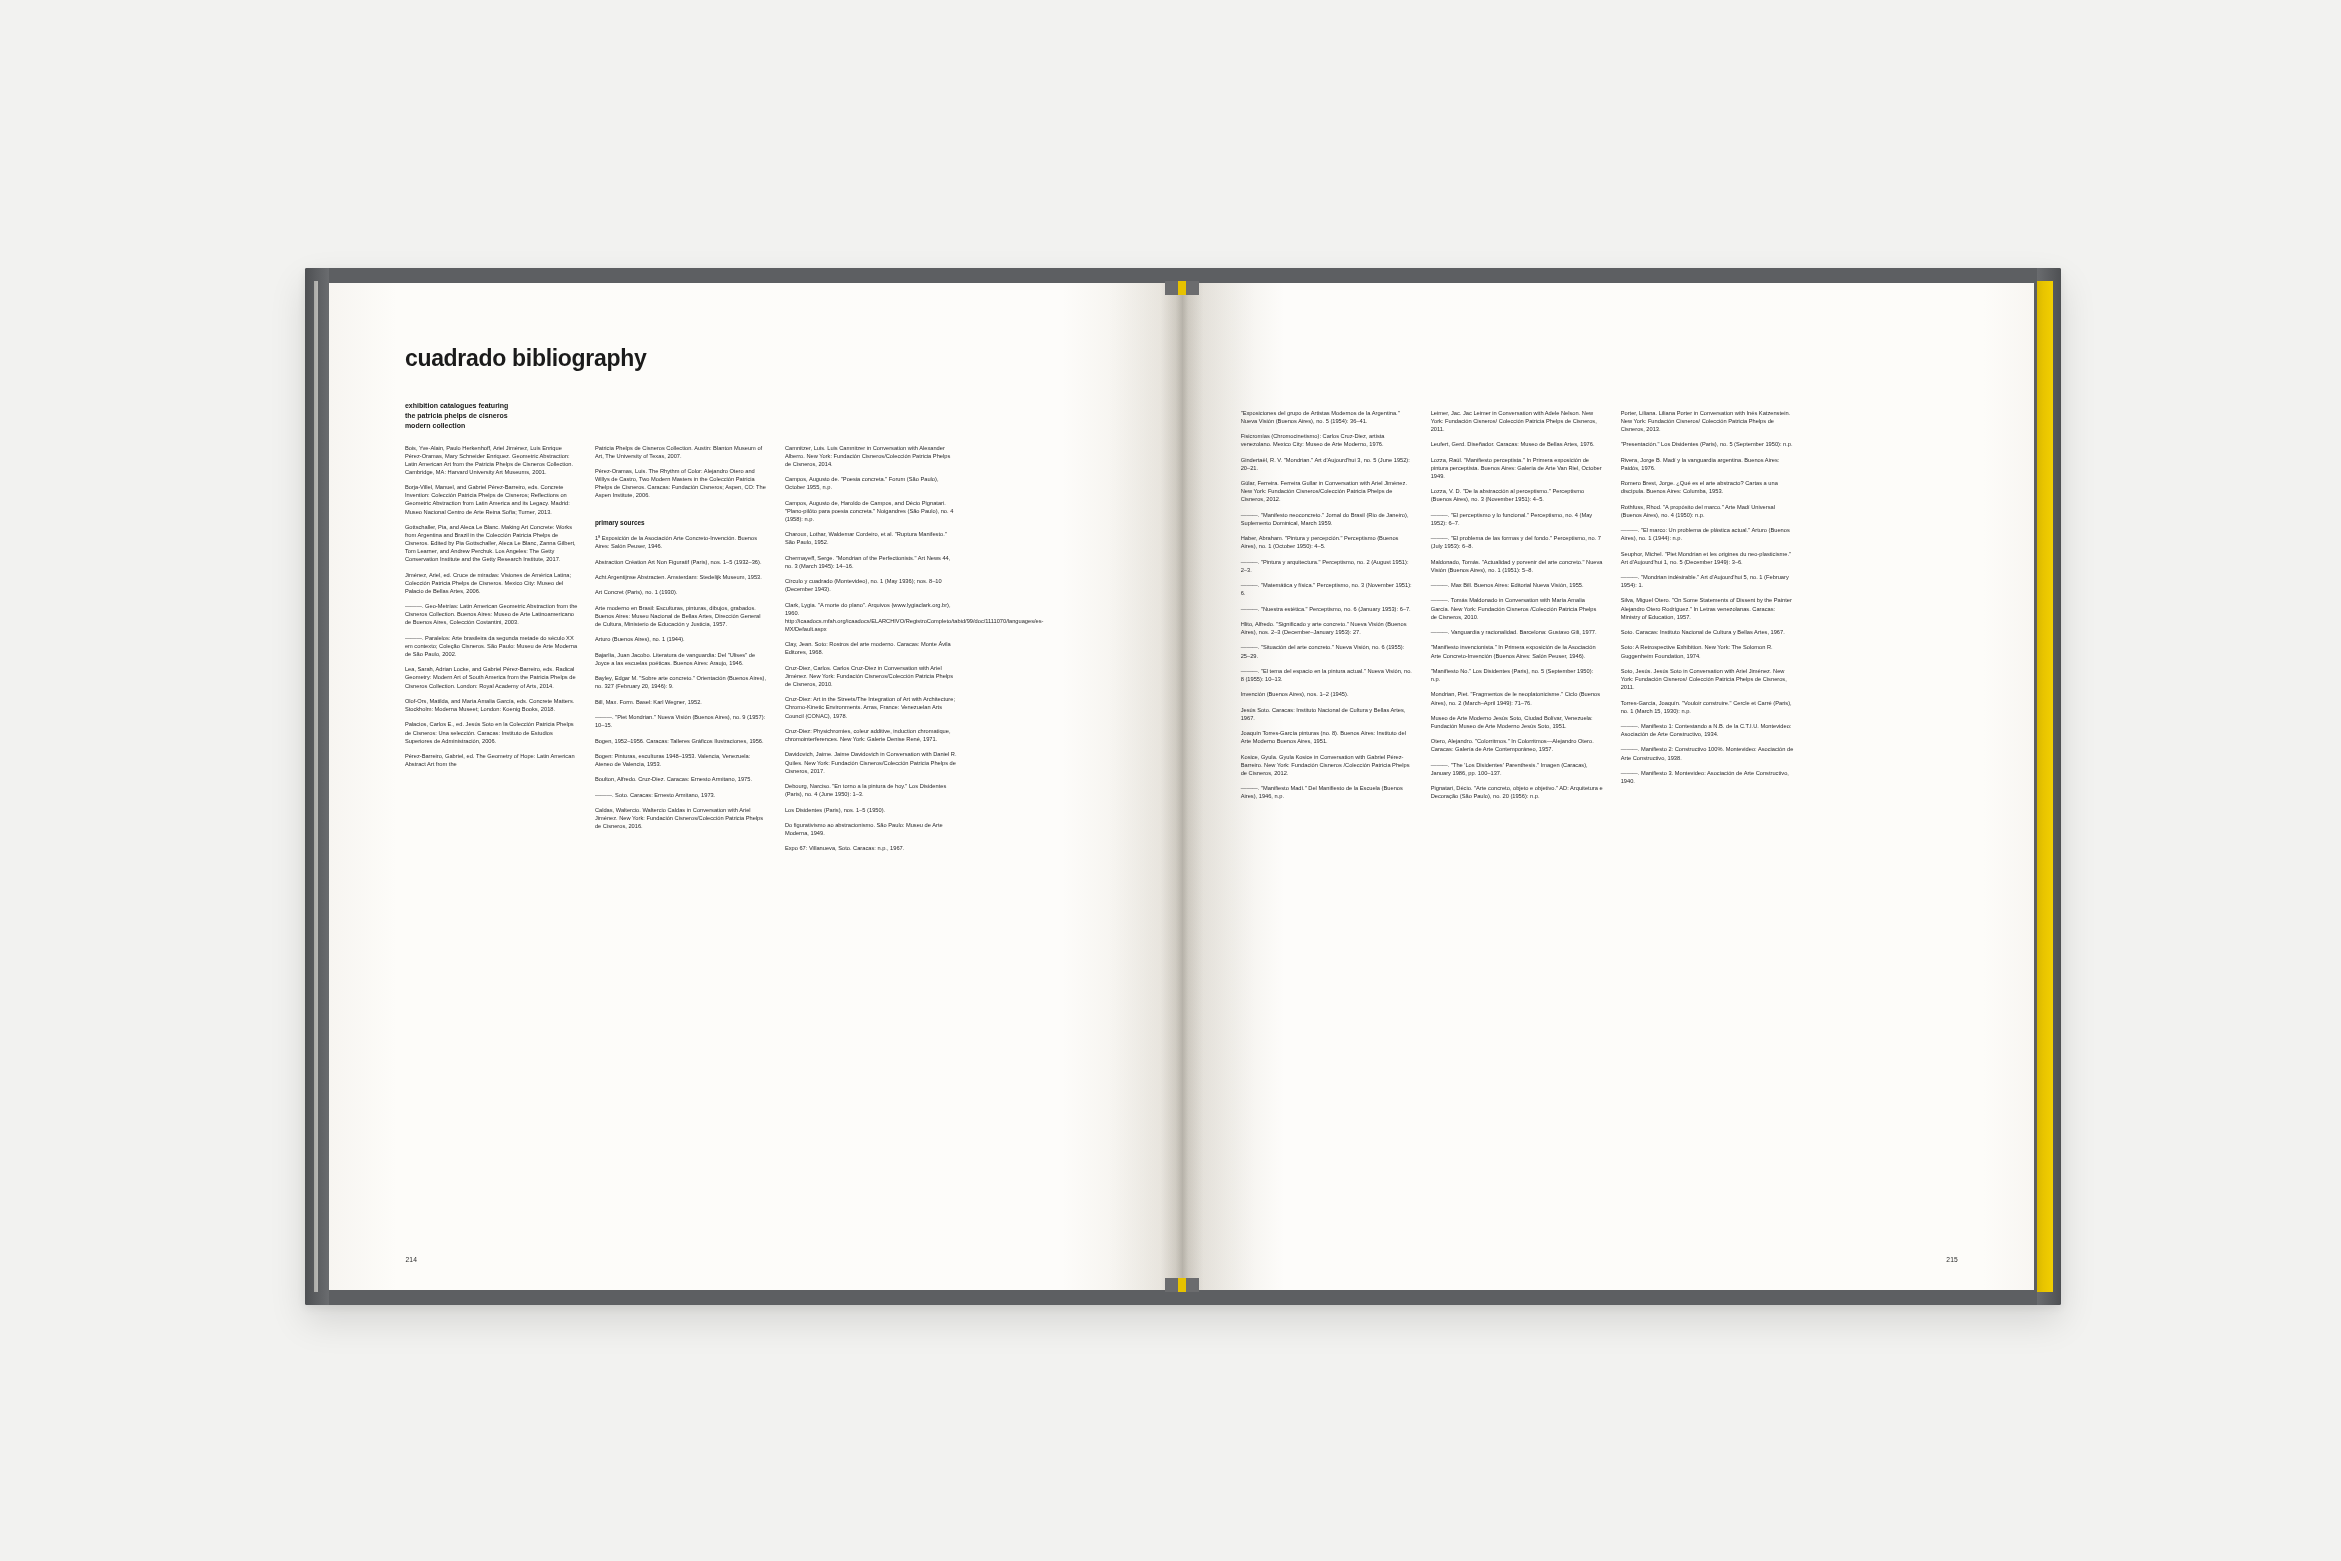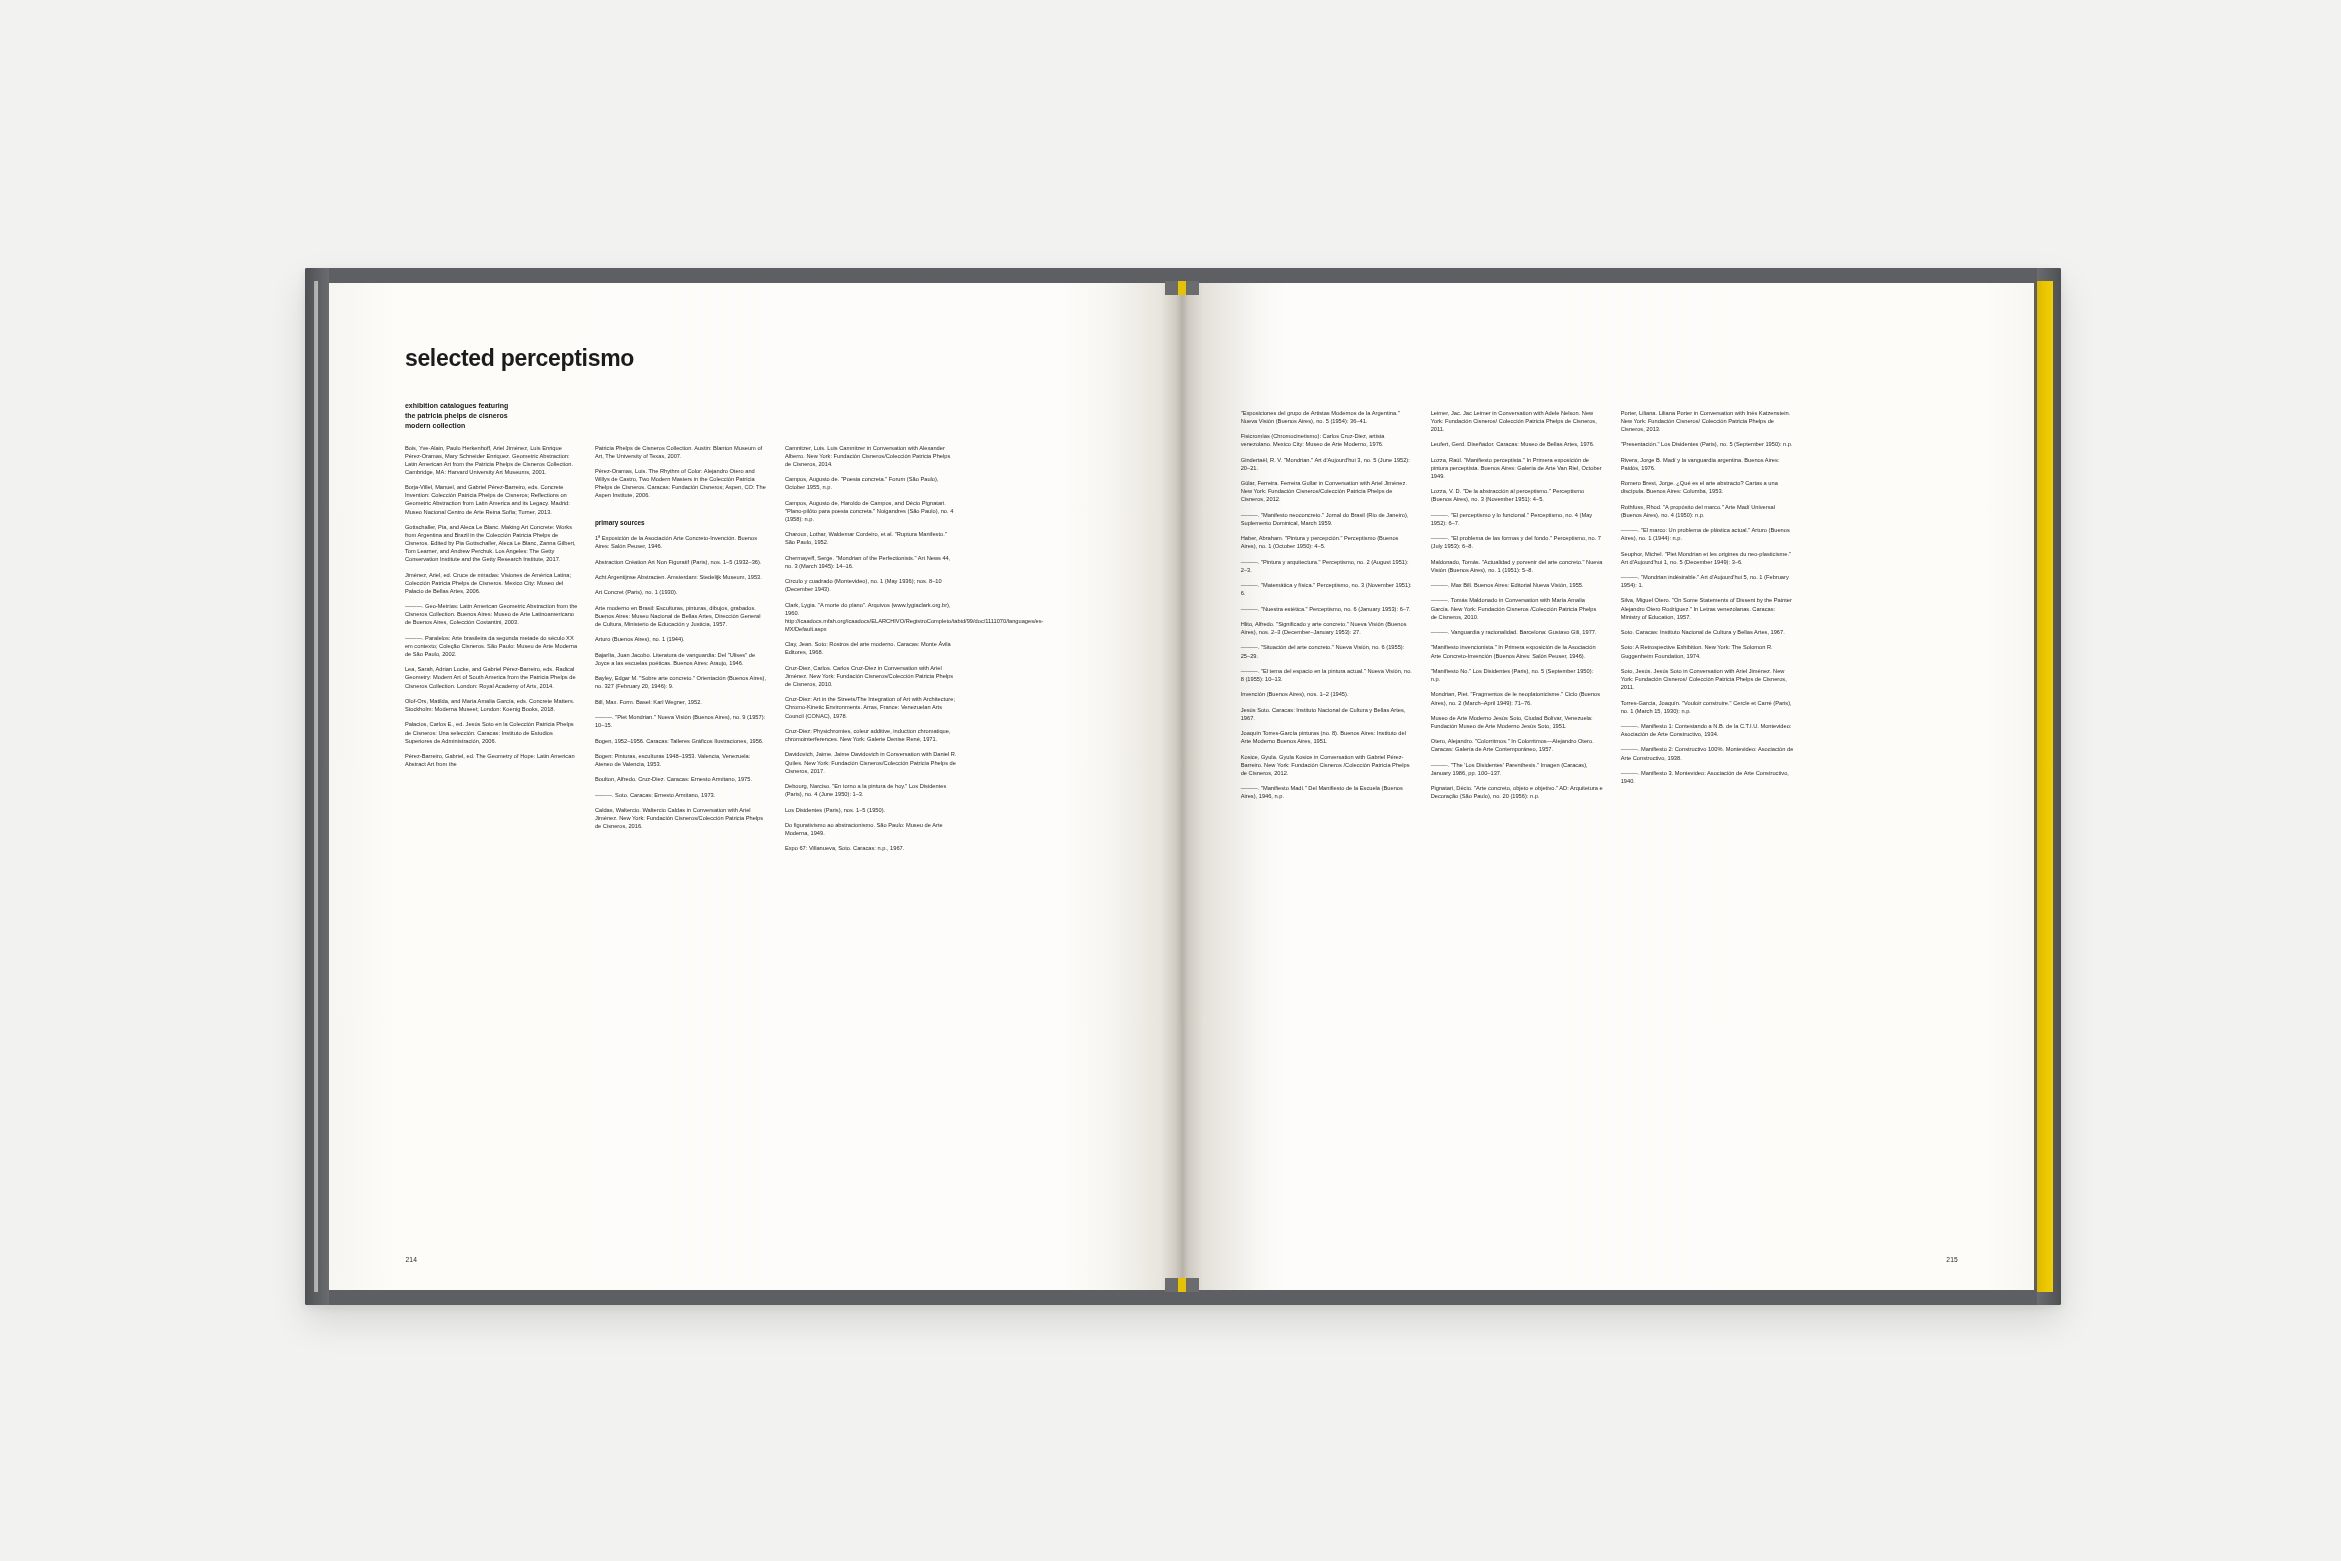--- a/index.html
+++ b/index.html
@@ -207,21 +207,21 @@
     <div class="board"></div>
     <div class="board-shade-left"></div>
     <div class="board-shade-right"></div>
     <div class="edge-yellow"></div>
     <div class="edge-yellow-left"></div>
 
     <div class="pages">
 
       <div class="page page-left">
         <div class="page-inner">
-          <h1 class="title">selected perceptismo</h1>
+          <h1 class="title">cuadrado bibliography</h1>
 
           <div class="section-head">
             <div>exhibition catalogues featuring</div>
             <div>the patricia phelps de cisneros</div>
             <div>modern collection</div>
           </div>
 
           <div class="cols">
 
             <div class="col">

